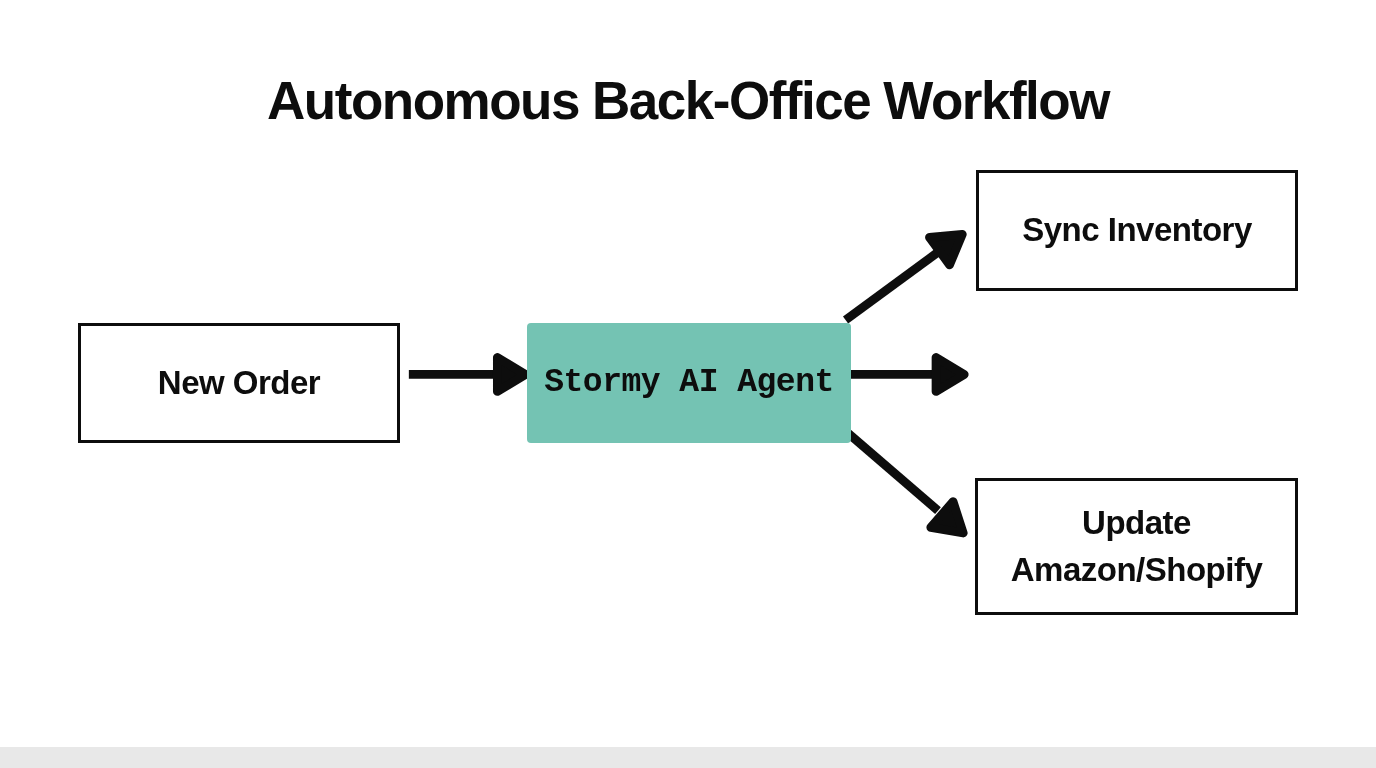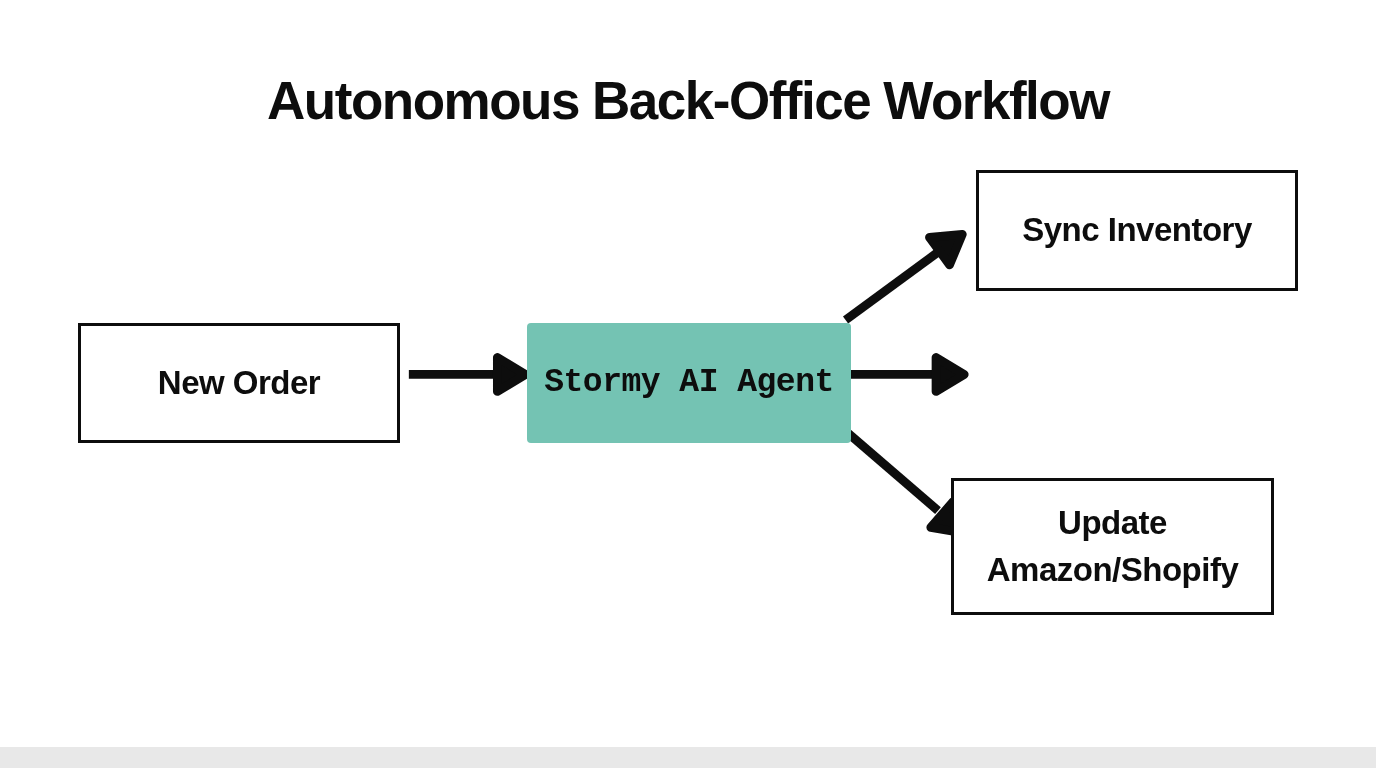--- a/index.html
+++ b/index.html
@@ -51,21 +51,21 @@
   .node.agent {
     background: var(--agent-fill);
     border: none;
     border-radius: 4px;
     font-family: Liberation Mono, monospace;
   }
   .node-new-order        { left: 78px;  top: 323px; width: 322px; height: 120px; }
   .node-agent            { left: 527px; top: 323px; width: 324px; height: 120px; }
   .node-sync-inventory   { left: 976px; top: 170px; width: 322px; height: 121px; }
   .node-generate-invoice { left: 976px; top: 324px; width: 322px; height: 119px; }
-  .node-update-channels  { left: 951px; top: 478px; width: 323px; height: 137px; }
+  .node-update-channels  { left: 975px; top: 478px; width: 323px; height: 137px; }
   .arrow-layer {
     position: absolute;
     inset: 0;
     width: 100%;
     height: 100%;
     pointer-events: none;
   }
   .arrow-layer .shaft {
     stroke: var(--arrow);
     stroke-width: 9;

